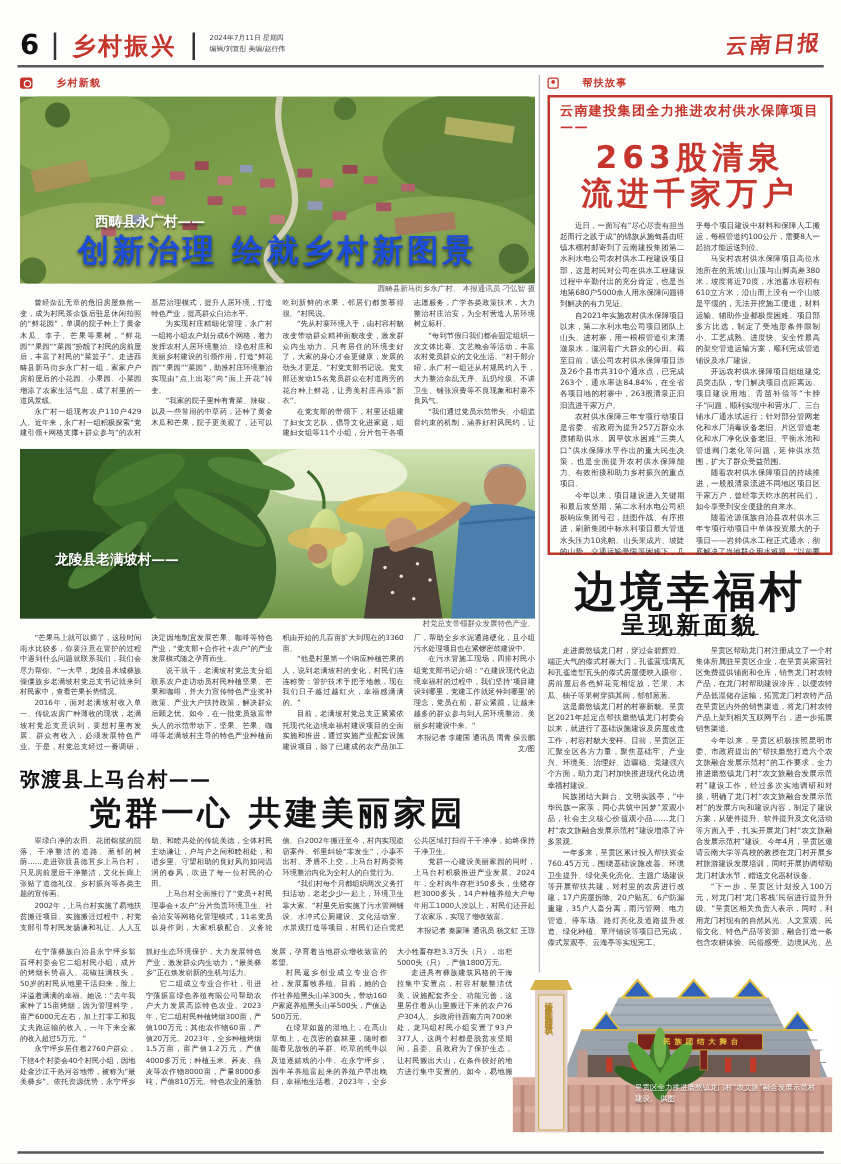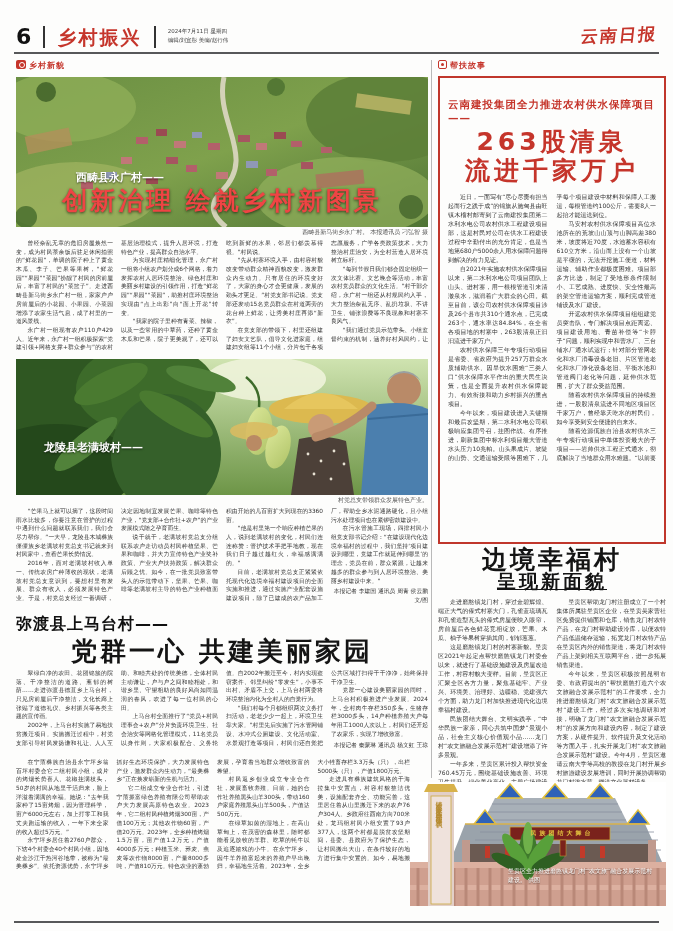--- a/index.html
+++ b/index.html
@@ -14,51 +14,51 @@
   .pagenum { display:inline-block; font-size:22px; font-weight:900; color:#111; vertical-align:top; line-height:26px; }
   .hsep { display:inline-block; width:2px; height:22px; background:#333; margin:2px 7px 0 7px; vertical-align:top; }
   .section-title { display:inline-block; font-size:19px; font-weight:900; color:#c5352b; letter-spacing:2px; line-height:26px; vertical-align:top; }
   .dateblock { display:inline-block; vertical-align:top; margin-top:3px; font-size:5.5px; color:#444; line-height:1.7; }
   .masthead { position:absolute; right:2px; top:0; font-family:"DejaVu Serif", serif; font-weight:bold; font-size:17px; color:#c5352b; transform:skewX(-8deg) rotate(-2deg); letter-spacing:2px; }
   .header-rule { position:absolute; left:14px; right:14px; top:52px; height:2px; background:#57585a; }
   .v-divider { position:absolute; left:431px; top:60px; width:1px; height:718px; background:#b9b9b9; }
   .bottom-rule { position:absolute; left:14px; right:14px; top:921px; height:2px; background:#57585a; }
 
   
-  .tag { display:flex; align-items:flex-start; gap:3px; height:12px; }
+  .tag { display:flex; align-items:center; gap:19px; height:12px; }
   .tag-label { font-size:8px; font-weight:bold; color:#c5352b; letter-spacing:1px; }
   .icon-cam { position:relative; width:10px; height:9px; background:#c5352b; border-radius:2px; }
   .icon-cam::after { content:""; position:absolute; left:2.5px; top:2px; width:4px; height:4px; border:1px solid #fff; border-radius:50%; }
   .icon-story { position:relative; width:9px; height:9px; border:1.5px solid #c5352b; border-radius:2px; }
   .icon-story::after { content:""; position:absolute; left:2px; top:1.5px; width:3px; height:3px; background:#c5352b; border-radius:50%; }
 
   
   .left-region { position:absolute; left:16px; top:60px; width:412px; }
   .right-region { position:absolute; left:438px; top:60px; width:228px; }
 
   
   .photo { position:relative; width:100%; overflow:hidden; }
   .photo svg { position:absolute; inset:0; width:100%; height:100%; }
   .photo-label { position:absolute; left:28px; font-size:11px; font-weight:900; color:#fff; text-shadow:0 1px 2px rgba(0,0,0,.6); }
-  .photo-title { position:absolute; width:100%; text-align:center; font-size:25px; font-weight:900; color:#ef4444; letter-spacing:3px; text-shadow:0 1px 3px rgba(0,0,0,.65); }
+  .photo-title { position:absolute; width:100%; text-align:center; font-size:25px; font-weight:900; color:#1d4ed8; letter-spacing:3px; text-shadow:0 1px 3px rgba(0,0,0,.65); }
   .caption { font-size:6px; color:#555; text-align:right; height:10px; line-height:10px; }
 
   
   .body4 { column-count:4; column-gap:8px; column-fill:auto; overflow:hidden; font-size:5.8px; line-height:1.5; text-align:justify; color:#333; }
   .body2c { column-count:2; column-gap:9px; column-fill:auto; overflow:hidden; font-size:6px; line-height:1.5; text-align:justify; color:#333; }
   .para { text-indent:2em; margin:0; }
   .para.byline { text-align:right; text-indent:0; margin-top:2px; }
 
   .kicker { font-size:16px; font-weight:900; color:#111; letter-spacing:1px; }
   .kicker.red { color:#c5352b; }
   .headline-black { text-align:center; font-size:26px; font-weight:900; color:#141414; letter-spacing:3px; line-height:1.0; }
   .headline-red { text-align:center; font-size:25px; font-weight:900; color:#c5352b; letter-spacing:4px; line-height:1.15; }
 
   
-  .redbox { border:2.5px solid #c0372c; padding:20px 8px 6px 8px; margin-top:4px; height:468px; }
+  .redbox { border:2.5px solid #c0372c; padding:4px 8px 6px 8px; margin-top:4px; height:368px; }
 
   
   .photo3 { position:absolute; left:410px; top:782px; width:256px; height:124px; background:#fff; overflow:hidden; }
   .photo3 svg { position:absolute; inset:0; width:100%; height:100%; }
   .pillar-text { position:absolute; left:24px; top:14px; height:104px; writing-mode:vertical-rl; font-size:6.5px; letter-spacing:2px; color:#b58a2e; font-weight:bold; }
   .temple-sign { position:absolute; left:104px; top:47px; width:96px; text-align:center; font-size:6px; letter-spacing:3px; color:#e3c23f; font-weight:bold; }
   .photo3-caption { position:absolute; right:8px; bottom:22px; width:150px; font-size:6px; line-height:1.5; color:#fff; text-shadow:0 1px 1px rgba(0,0,0,.5); }
 </style>
 </head>
 <body>
@@ -243,21 +243,21 @@
           <p class="para">自2021年实施农村供水保障项目以来，第二水利水电公司项目团队上山头、进村寨，用一根根管道引来清澈泉水，滋润着广大群众的心田。截至目前，该公司农村供水保障项目涉及26个县市共310个通水点，已完成263个，通水率达84.84%，在全省各项目地的村寨中，263股清泉正汩汩流进千家万户。</p>
           <p class="para">农村供水保障三年专项行动项目是省委、省政府为提升257万群众水质辅助供水、因旱饮水困难“三类人口”供水保障水平作出的重大民生决策，也是全面提升农村供水保障能力、有效衔接和助力乡村振兴的重点项目。</p>
           <p class="para">今年以来，项目建设进入关键期和最后攻坚期，第二水利水电公司积极响应集团号召，挂图作战、有序推进，刷新集团中标水利项目最大管道水头压力10兆帕。山头果成片、坡陡的山势、交通运输受限等困难下，几乎每个项目建设中材料和保障人工搬运，每根管道约100公斤，需要8人一起抬才能运送到位。</p>
           <p class="para">马安村农村供水保障项目高位水池所在的荒坡山山顶与山脚高差380米，坡度将近70度，水池蓄水容积有610立方米，沿山而上没有一个山坡是平缓的，无法开挖施工便道，材料运输、辅助作业都极度困难。项目部多方比选，制定了受地形条件限制小、工艺成熟、进度快、安全性最高的架空管道运输方案，顺利完成管道铺设及水厂建设。</p>
           <p class="para">开远农村供水保障项目组组建党员突击队，专门解决项目点距离远、项目建设用地、青苗补偿等“卡脖子”问题，顺利实现中和营水厂、三台铺水厂通水试运行；针对部分管网老化和水厂消毒设备老旧、片区管道老化和水厂净化设备老旧、平衡水池和管道阀门老化等问题，延伸供水范围，扩大了群众受益范围。</p>
           <p class="para">随着农村供水保障项目的持续推进，一股股清泉流进不同地区项目区千家万户，曾经靠天吃水的村民们，如今享受到安全便捷的自来水。</p>
           <p class="para">随着沧源佤族自治县农村供水三年专项行动项目中单体投资最大的子项目——岩帅供水工程正式通水，彻底解决了当地群众用水难题。“以前要到很远的地方挑水，现在拧开水龙头就有水，不用再挑水拉水了，家里有了自来水，方便多了！”</p>
         </div>
     </div>
 
-    <div class="headline-black" style="margin-top:3px; font-size:25px;">边境幸福村</div>
+    <div class="headline-black" style="margin-top:13px; font-size:34px;">边境幸福村</div>
     <div class="headline-black" style="font-size:19px;text-decoration:underline;">呈现新面貌</div>
     <div class="body2c" style="height:256px; margin-top:6px;">
         <p class="para">走进磨憨镇龙门村，穿过金碧辉煌、端正大气的傣式村寨大门，孔雀蓝琉璃瓦和孔雀造型瓦头的傣式房屋便映入眼帘，房前屋后各色鲜花竞相绽放，芒果、木瓜、柚子等果树穿插其间，郁郁葱葱。</p>
         <p class="para">这是磨憨镇龙门村的村寨新貌。呈贡区2021年起定点帮扶磨憨镇龙门村委会以来，就进行了基础设施建设及房屋改造工作，村容村貌大变样。目前，呈贡区正汇聚全区各方力量，聚焦基础牢、产业兴、环境美、治理好、边疆稳、党建强六个方面，助力龙门村加快推进现代化边境幸福村建设。</p>
         <p class="para">民族团结大舞台、文明实践亭，“中华民族一家亲，同心共筑中国梦”景观小品，社会主义核心价值观小品……龙门村“农文旅融合发展示范村”建设增添了许多景观。</p>
         <p class="para">一年多来，呈贡区累计投入帮扶资金760.45万元，围绕基础设施改善、环境卫生提升、绿化美化亮化、主题广场建设等开展帮扶共建，对村里的农房进行改建，17户房屋拆除、20户贴瓦、6户防漏重建，35户人畜分离，雨污管网、电力管道、停车场、路灯亮化及道路提升改造、绿化种植、草坪铺设等项目已完成，傣式景观亭、云海亭等实现完工。</p>
         <p class="para">呈贡区帮助龙门村注册成立了一个村集体所属驻呈贡区企业，在呈贡吴家营社区免费提供铺面和仓库，销售龙门村农特产品，在龙门村帮助建设冷库，以便农特产品低温储存运输，拓宽龙门村农特产品在呈贡区内外的销售渠道，将龙门村农特产品上架到相关互联网平台，进一步拓展销售渠道。</p>
         <p class="para">今年以来，呈贡区积极按照昆明市委、市政府提出的“帮扶磨憨打造六个农文旅融合发展示范村”的工作要求，全力推进磨憨镇龙门村“农文旅融合发展示范村”建设工作，经过多次实地调研和对接，明确了龙门村“农文旅融合发展示范村”的发展方向和建设内容，制定了建设方案，从硬件提升、软件提升及文化活动等方面入手，扎实开展龙门村“农文旅融合发展示范村”建设。今年4月，呈贡区邀请云南大学等高校的教授在龙门村开展乡村旅游建设发展培训，同时开展协调帮助龙门村泼水节，赠送文化器材设备。</p>
         <p class="para">“下一步，呈贡区计划投入100万元，对龙门村‘龙门客栈’民宿进行提升升级。”呈贡区相关负责人表示，同时，利用龙门村现有的自然风光、人文景观、民俗文化、特色产品等资源，融合打造一条包含农耕体验、民俗感受、边境风光、丛林探索、休闲徒步等多元素的精品旅游线路。</p>
       </div>

